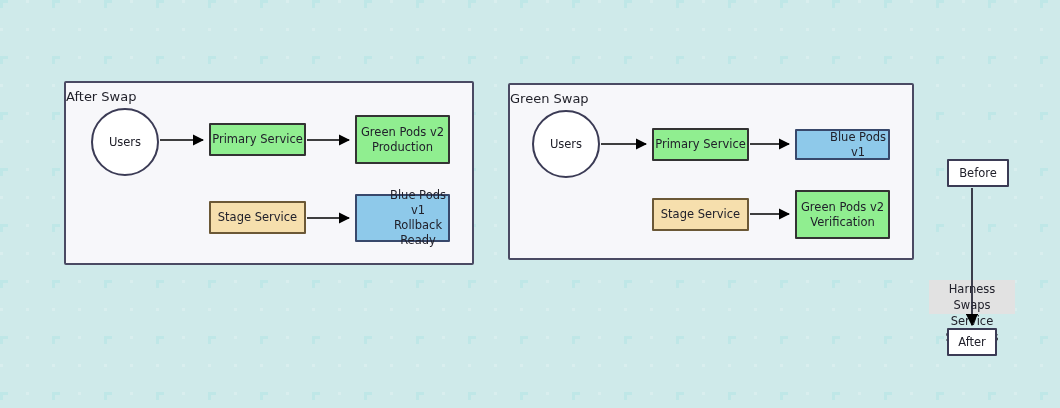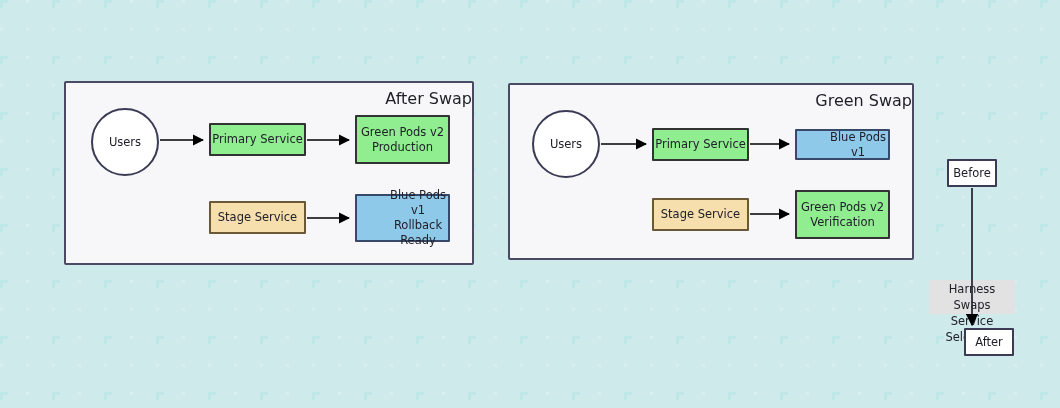--- a/index.html
+++ b/index.html
@@ -35,22 +35,22 @@
     box-sizing: border-box;
     background: #f7f7fa;
     border: 2px solid #4a4a63;
     border-radius: 2px;
   }
   .cluster-title {
     position: absolute;
     top: 6px;
     left: 0;
     width: 100%;
-    text-align: right;
-    font-size: 16px;
+    text-align: left;
+    font-size: 13px;
     color: #1f1f28;
     font-family: "DejaVu Sans", sans-serif;
   }
 
   .node {
     position: absolute;
     box-sizing: border-box;
     display: flex;
     align-items: center;
     justify-content: center;
@@ -168,28 +168,28 @@
 
   <div class="node orange" style="left:652px; top:198px; width:97px; height:33px;">
     <span>Stage Service</span>
   </div>
 
   <div class="node green" style="left:795px; top:190px; width:95px; height:49px;">
     <span>Green Pods v2
 Verification</span>
   </div>
 
-  <div class="node plain" style="left:947px; top:159px; width:50px; height:28px;">
+  <div class="node plain" style="left:947px; top:159px; width:62px; height:28px;">
     <span>Before</span>
   </div>
 
   <div class="edge-label" style="left:929px; top:280px; width:86px; height:34px;">Harness Swaps
 Service Selectors</div>
 
-  <div class="node plain" style="left:947px; top:328px; width:50px; height:28px;margin-left:17px;">
+  <div class="node plain" style="left:947px; top:328px; width:50px; height:28px;">
     <span>After</span>
   </div>
 
   <svg class="edges" viewBox="0 0 1060 408" xmlns="http://www.w3.org/2000/svg">
     <defs>
       <marker id="arrow" viewBox="0 0 10 10" refX="9" refY="5" markerWidth="7" markerHeight="7" orient="auto-start-reverse">
         <path d="M 0 0 L 10 5 L 0 10 z" fill="#000000"></path>
       </marker>
     </defs>
 

